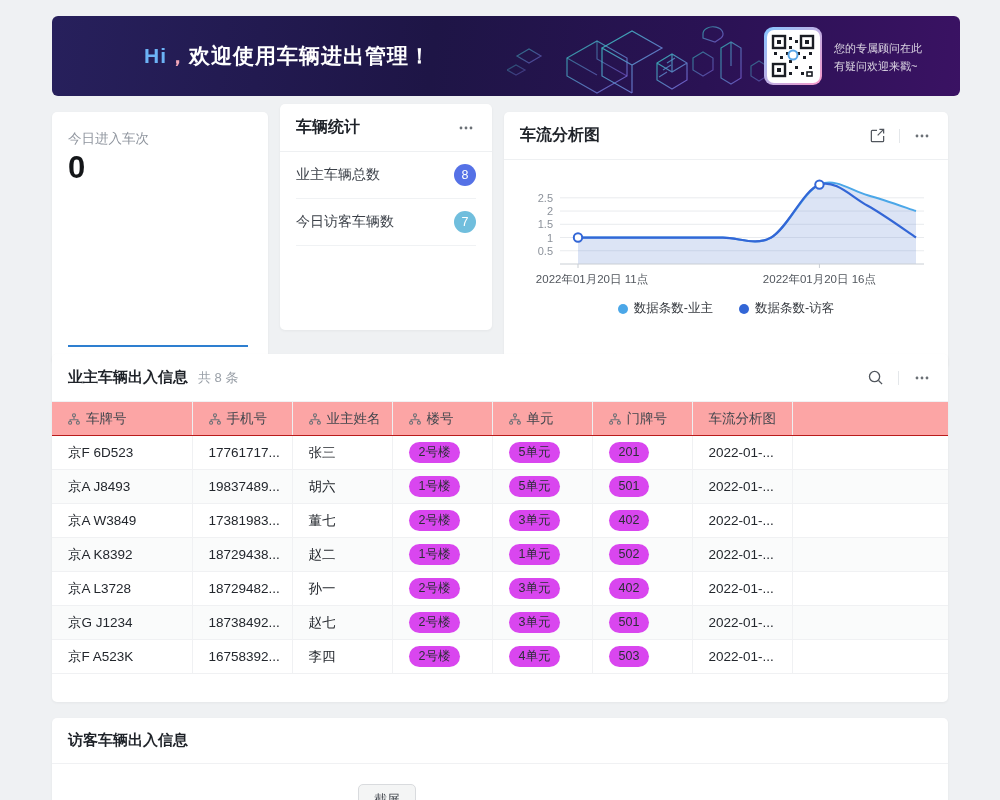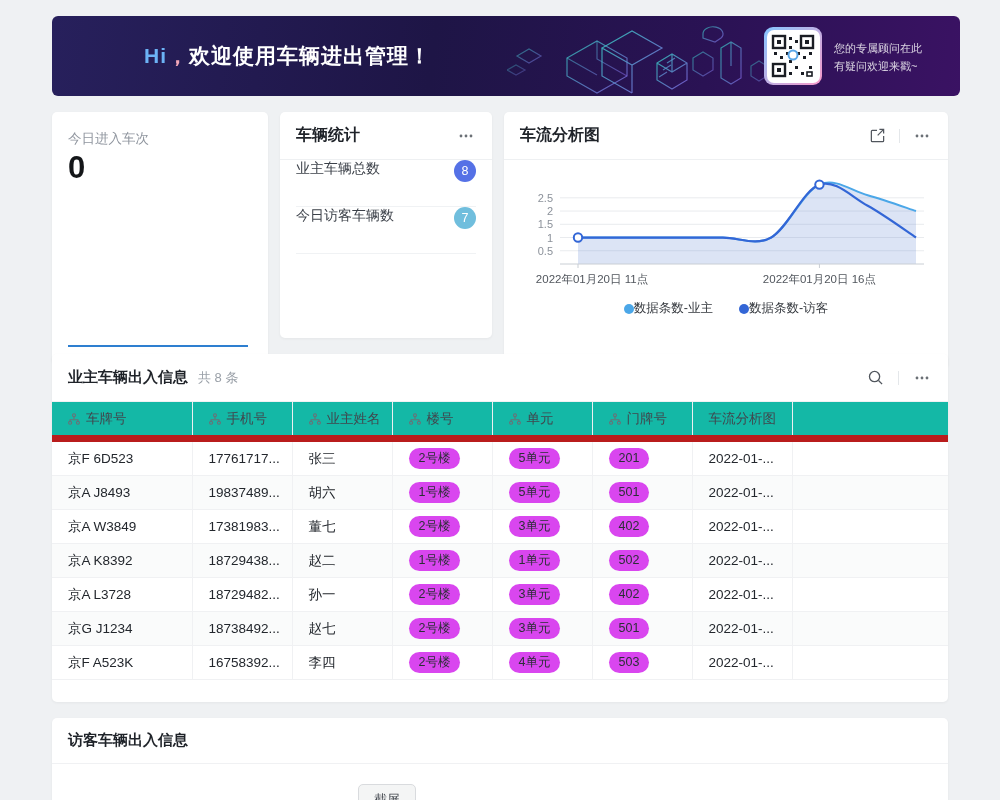--- a/index.html
+++ b/index.html
@@ -30,40 +30,40 @@
   .card-title{font-size:16px;font-weight:700;color:#1f2329}
   .icon-btn{display:flex;align-items:center;justify-content:center;width:20px;height:20px;cursor:pointer}
   .head-icons{display:flex;align-items:center;gap:12px}
   .vdiv{width:1px;height:14px;background:#e4e7ea}
 
   .stat-label{position:absolute;left:16px;top:18px;font-size:13.5px;color:#8f959e}
   .stat-value{position:absolute;left:16px;top:38px;font-size:31px;font-weight:600;color:#141619}
   .spark{position:absolute;left:16px;right:20px;bottom:17px;height:2px}
 
   .stats-list{position:absolute;left:16px;right:16px;top:48px}
-  .stats-row{height:46px;display:flex;justify-content:space-between;border-bottom:1px solid #f0f2f4}
+  .stats-row{height:46px;display:flex;align-items:center;justify-content:space-between;border-bottom:1px solid #f0f2f4}
   .stats-row .lbl{font-size:14px;color:#3c4149}
   .badge{width:22px;height:22px;border-radius:50%;color:#fff;font-size:12.5px;
     display:flex;align-items:center;justify-content:center}
 
   
   .chart-area{position:absolute;left:16px;top:56px}
   .chart-xlegend{position:absolute;left:0;right:0;top:188px;display:flex;justify-content:center;gap:26px}
-  .legend-item{display:flex;align-items:center;font-size:12.5px;color:#33373d}
+  .legend-item{display:flex;align-items:center;gap:6px;font-size:12.5px;color:#33373d}
   .legend-dot{width:10px;height:10px;border-radius:50%}
 
   
   .tbl-title-row{display:flex;align-items:center;height:48px;padding:16px 16px;border-bottom:1px solid #f0f1f3;box-sizing:border-box}
   .tbl-title{font-size:15px;font-weight:700}
   .tbl-count{font-size:13px;color:#9aa0a8;margin-left:10px}
   .tbl-title-icons{margin-left:auto;display:flex;align-items:center;gap:13px}
 
   table.grid{width:100%;border-collapse:collapse;table-layout:fixed;font-size:13.5px}
-  table.grid th{font-weight:400;text-align:left;color:#41464d;background:#14b8a6;height:33px;
-    padding:0 10px 0 16px;border-bottom:7px solid #b91c1c;border-right:1px solid #edeff1;
+  table.grid th{font-weight:400;text-align:left;color:#41464d;background:#fca5a5;height:33px;
+    padding:0 10px 0 16px;border-bottom:1px solid #b91c1c;border-right:1px solid #edeff1;
     white-space:nowrap;overflow:hidden}
   table.grid td{height:33px;padding:0 10px 0 16px;border-bottom:1px solid #f0f1f3;border-right:1px solid #f0f1f3;
     white-space:nowrap;overflow:hidden;color:#23272d}
   table.grid th:last-child, table.grid td:last-child{border-right:none}
   table.grid tbody tr:nth-child(even) td{background:#fafbfb}
   .pill{display:inline-block;background:#d946ef;border-radius:20px;padding:2px 10px;font-size:12.5px;color:#2b2f36;line-height:1.35}
   .th-inner{display:flex;align-items:center;gap:6px}
 
   
   .ghost-btn{position:absolute;left:306px;top:66px;padding:6px 15px;background:#f4f5f5;
@@ -132,21 +132,21 @@
     <div>有疑问欢迎来戳~</div>
   </div>
 </div>
 
 <div class="card" style="left:52px;top:112px;width:216px;height:252px">
   <div class="stat-label">今日进入车次</div>
   <div class="stat-value">0</div>
   <div class="spark" style="background: rgb(46, 127, 208);"></div>
 </div>
 
-<div class="card" style="left:280px;top:112px;width:212px;height:226px">
+<div class="card" style="left:280px;top:104px;width:212px;height:226px">
   <div class="card-head">
     <span class="card-title">车辆统计</span>
     <span class="icon-btn">
       <svg width="18" height="18" viewBox="0 0 18 18">
         <g fill="#6b7076">
             <circle cx="4" cy="9" r="1.4"></circle>
             <circle cx="9" cy="9" r="1.4"></circle>
             <circle cx="14" cy="9" r="1.4"></circle>
           </g>
       </svg>

